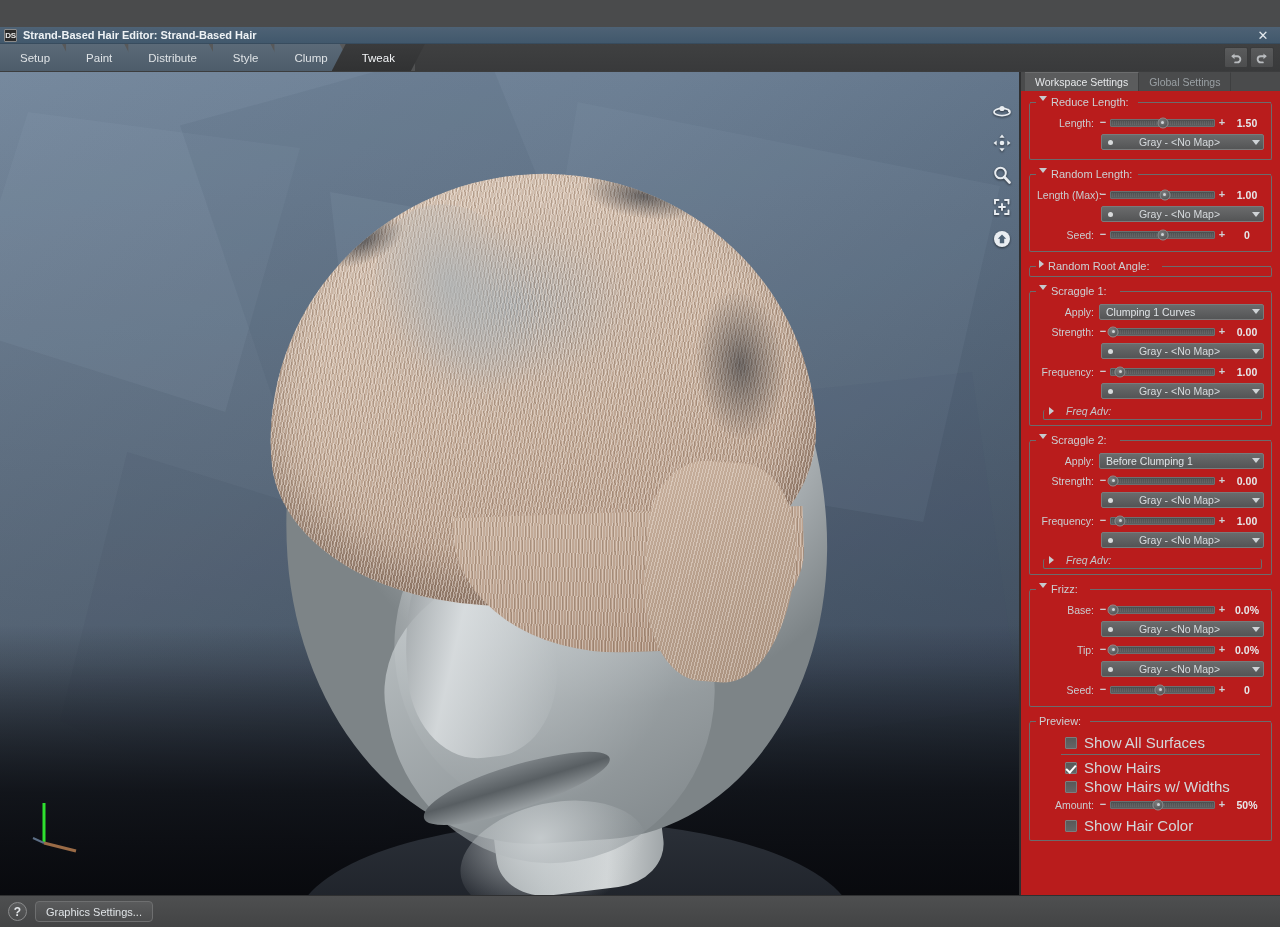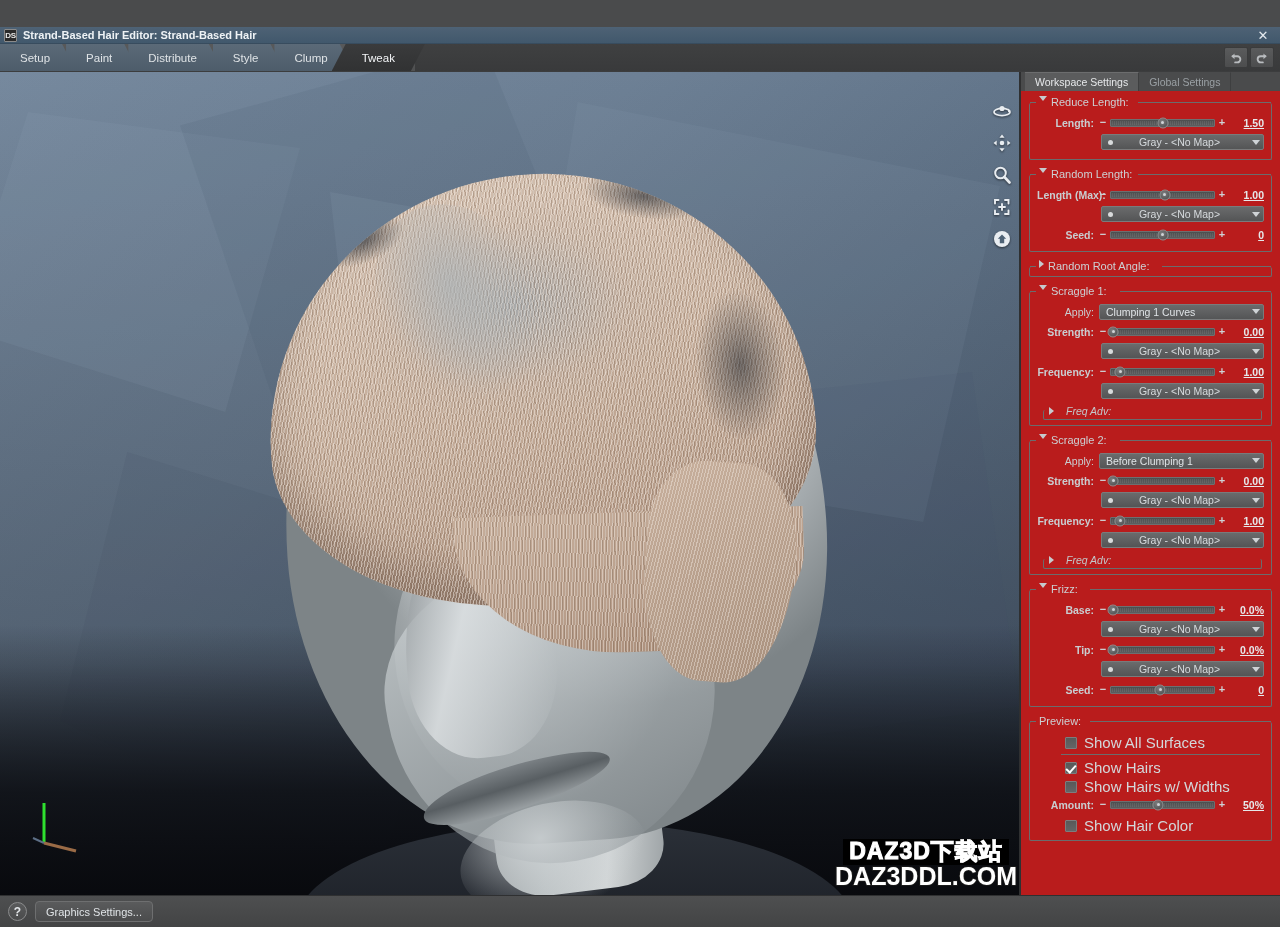--- a/index.html
+++ b/index.html
@@ -302,21 +302,21 @@
   }
   .tri { width: 0; height: 0; cursor: pointer; }
   .tri.down { border-left: 4px solid transparent; border-right: 4px solid transparent; border-top: 5px solid #c6cace; }
   .tri.right { border-top: 4px solid transparent; border-bottom: 4px solid transparent; border-left: 5px solid #c6cace; }
   .group-body { position: relative; z-index: 1; padding: 3px 4px 0 4px; }
   .group.collapsed { padding-bottom: 2px; }
 
   
   .row { display: flex; align-items: center; height: 17px; margin-bottom: 3px; }
   .row-label { font-size: 10.5px; color: #c9cdd0; text-align: right; padding-right: 5px; white-space: nowrap; flex: none; }
-  .lw-small { width: 62px; font-weight: bold; }
+  .lw-small { width: 62px; }
   .lw-med   { width: 62px; }
 
   
   .slider { flex: 1; display: flex; align-items: center; gap: 3px; min-width: 0; }
   .pm { color: #cfd3d6; font-size: 11px; line-height: 1; width: 8px; text-align: center; cursor: pointer; font-weight: bold;}
   .track {
     position: relative; flex: 1; height: 8px; min-width: 0;
     background: linear-gradient(#4d4e4f, #5d5e5f);
     border: 1px solid #6e6f70; border-radius: 1px;
   }
@@ -328,21 +328,21 @@
     position: absolute; top: 50%; width: 11px; height: 11px;
     transform: translate(-50%, -50%);
     background: radial-gradient(circle at 40% 35%, #7f8081, #5c5d5e 60%, #4a4b4c 100%);
     border: 1px solid #8e9091; border-radius: 50%;
     z-index: 2;
   }
   .knob::after {
     content: ""; position: absolute; left: 50%; top: 50%; width: 3px; height: 3px;
     transform: translate(-50%, -50%); background: #cfd3d6; border-radius: 50%;
   }
-  .val { width: 38px; text-align: right; font-size: 10.5px; color: #e6e8ea; font-weight: bold; flex: none; padding-left: 4px; text-decoration: underline;}
+  .val { width: 38px; text-align: center; font-size: 10.5px; color: #e6e8ea; font-weight: bold; flex: none; padding-left: 4px;}
 
   
   .mapcombo {
     margin: 0 0 4px 64px;
     height: 16px;
     background: linear-gradient(#6a6b6c, #545556);
     border: 1px solid #7a7b7c; border-radius: 2px;
     display: flex; align-items: center; padding: 0 3px 0 6px;
     cursor: pointer;
   }
@@ -530,24 +530,20 @@
           </svg>
         </div>
         <div class="vp-tool">
           <svg width="20" height="20" viewBox="0 0 20 20">
             <path d="M10 2a8 8 0 1 0 0 16 8 8 0 0 0 0-16z" fill="#e9edf1"></path>
             <path d="M10 5.5 5.8 9.8h2v4.4h4.4V9.8h2z" fill="#4e6275"></path>
           </svg>
         </div>
       </div>
 
-      <div class="watermark">
-        <span class="wm1">DAZ3D下载站</span>
-        <span class="wm2">DAZ3DDL.COM</span>
-      </div>
     </div>
 
     <div class="rpanel">
       <div class="ptabs" id="panel-tabs">
           <div class="ptab active">Workspace Settings</div>
           <div class="ptab">Global Settings</div>
         </div>
       <div class="pscroll" id="panel-content">
           <div class="group">
             <div class="group-border" style="--labw: 108px;"></div>

